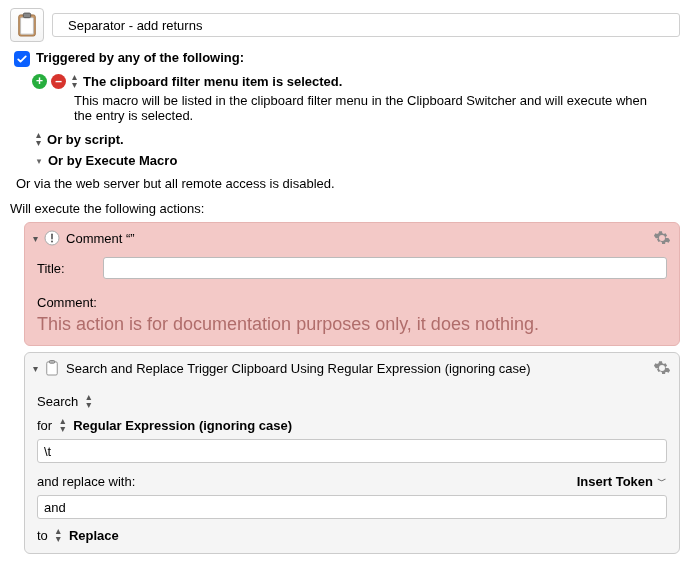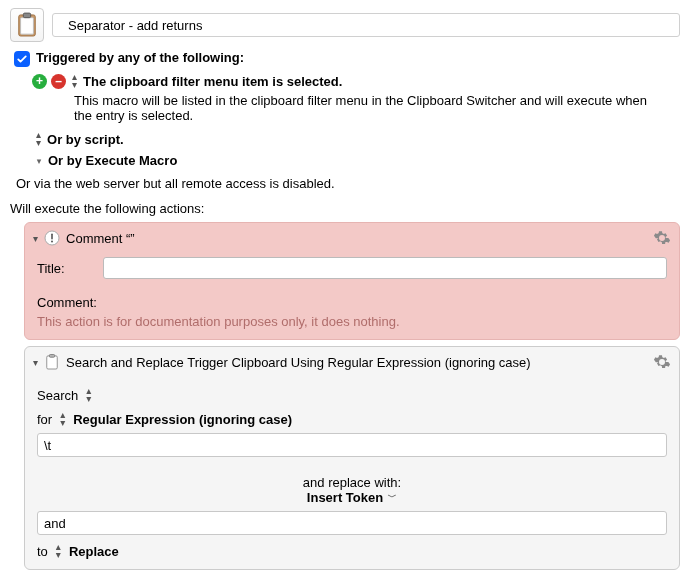--- a/index.html
+++ b/index.html
@@ -55,30 +55,30 @@
   .text-input {
     flex:1; height:22px; border:1px solid #bbb; border-radius:3px;
     background:#fff; padding:2px 6px; font-size:13px; font-family:inherit;
   }
   .textarea {
     display:block; width:calc(100% - 24px); margin:4px 12px 8px 12px;
     border:1px solid #bbb; border-radius:3px; background:#fff;
     padding:6px 8px; font-size:14px; font-family:inherit;
     height:34px;
   }
-  .hint { color:#b06d6b; padding:4px 16px 10px 12px; font-size:13px; }
+  .hint { color:#b06d6b; padding:4px 16px 10px 12px; font-size:18px; }
   .sr-card { background:#f5f5f5; }
   .sr-body { padding:2px 12px 10px 12px; }
   .sr-line { display:flex; align-items:center; gap:6px; margin-top:8px; }
   .dropdown-lbl { display:inline-flex; align-items:center; gap:3px; font-weight:600;}
   .sr-input {
     width:100%; height:24px; border:1px solid #c8c8c8; border-radius:3px;
     background:#fff; padding:3px 6px; font-size:13px; margin-top:6px;
   }
-  .replace-row { display:flex; align-items:center; justify-content:space-between; margin-top:18px;flex-direction:column;}
+  .replace-row { display:flex; align-items:center; justify-content:space-between; margin-top:11px;}
   .token-btn { font-weight:600; font-size:13px; display:inline-flex; align-items:center; gap:4px; cursor:pointer;}
   .gear svg { width:18px; height:18px; fill:#8a8a8a;}
   .clip-mini svg { width:14px; height:16px; }
 </style>
 </head>
 <body>
 
 <div class="titlebar">
   <div class="clipboard-icon">
     <svg viewBox="0 0 24 28">

